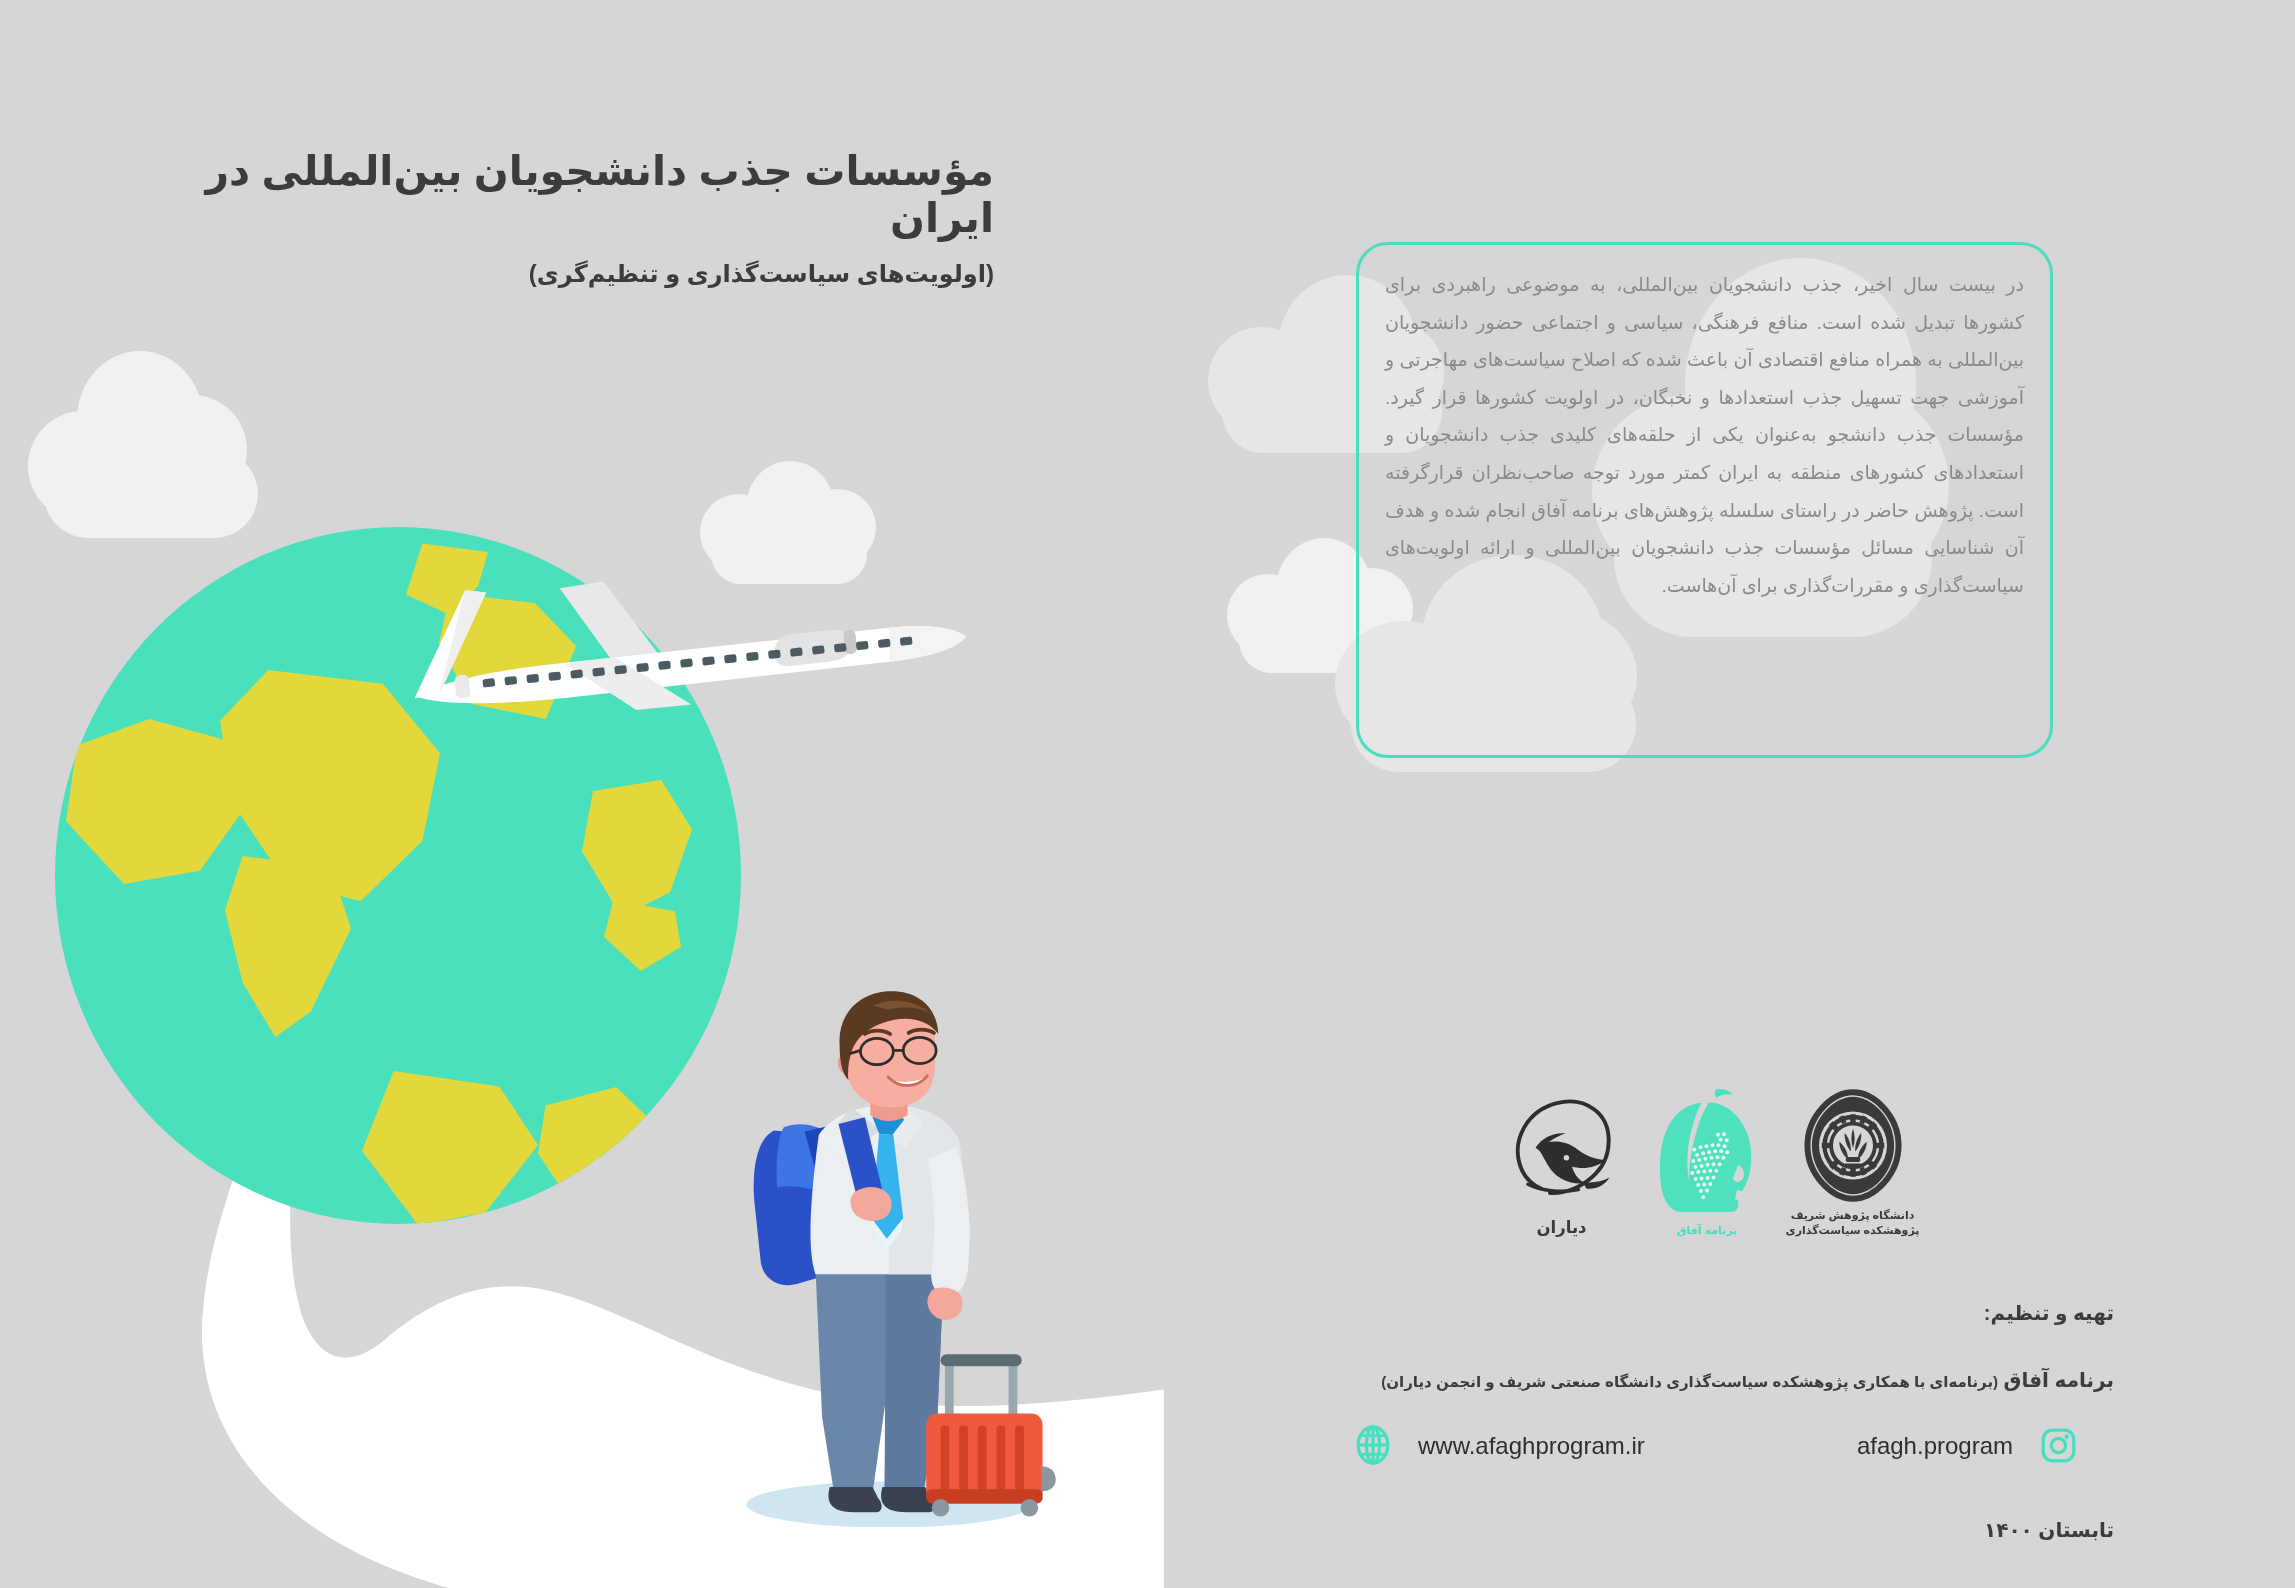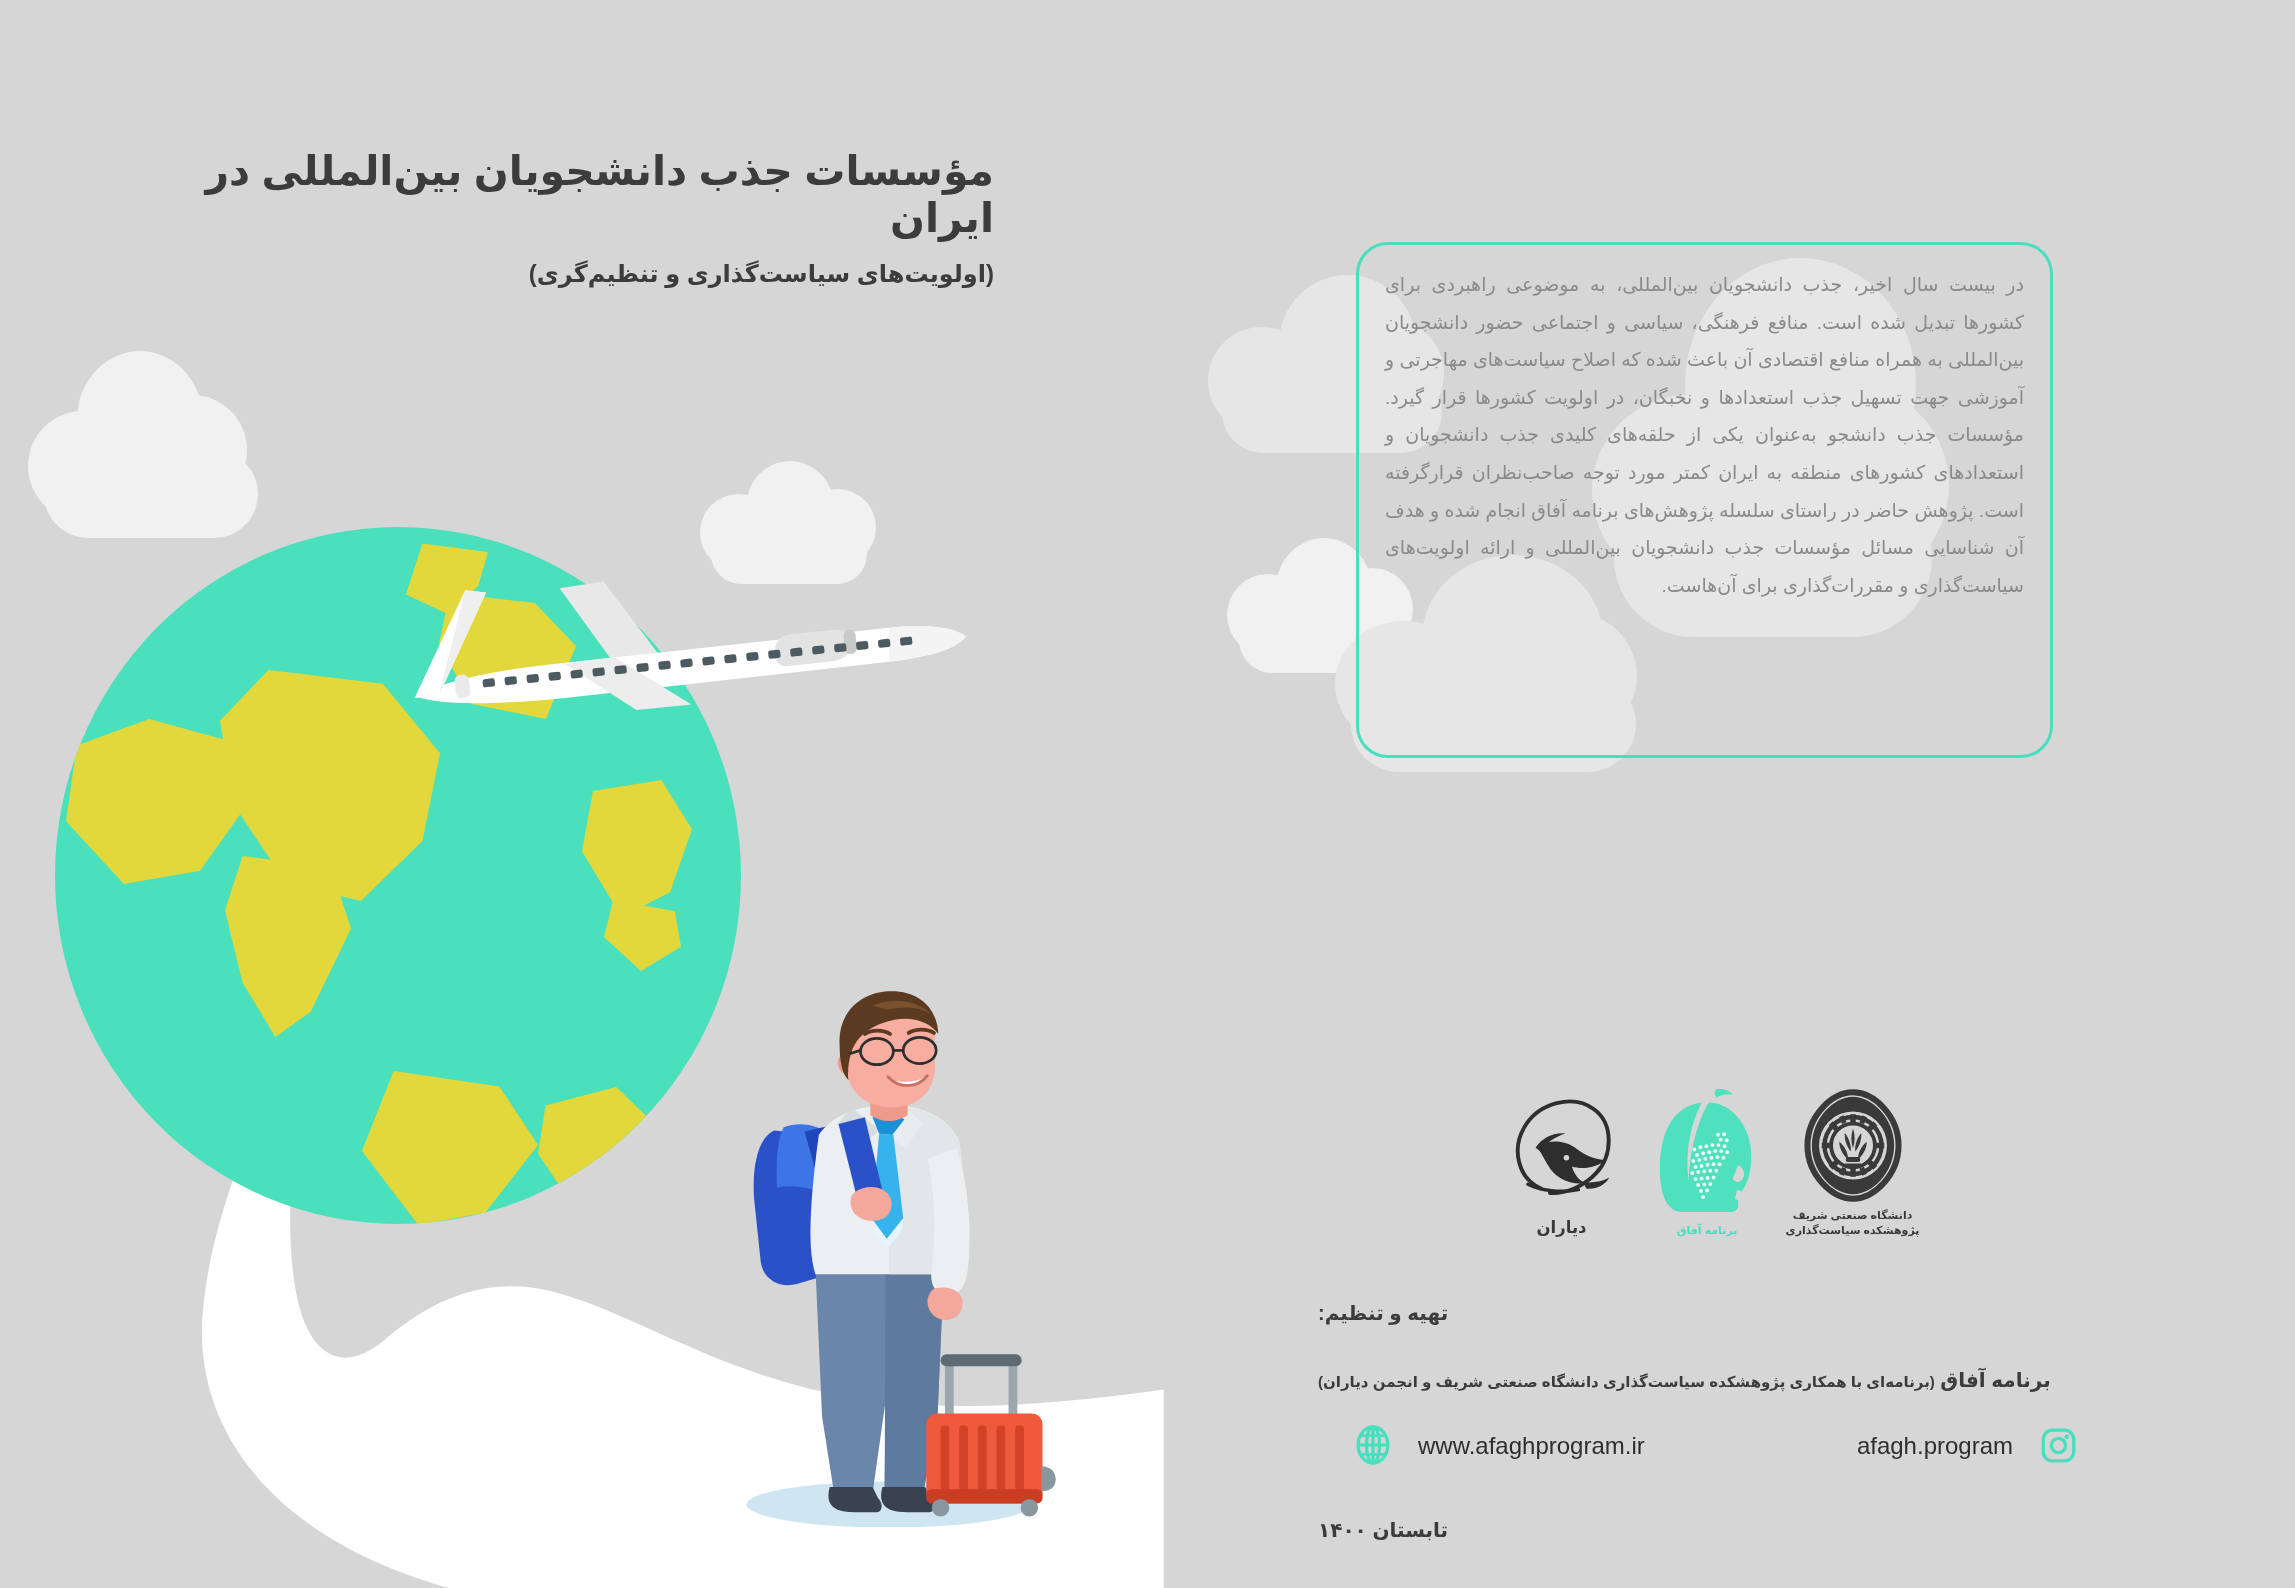--- a/index.html
+++ b/index.html
@@ -83,21 +83,21 @@
     width:428px;height:192px;
     display:flex;align-items:flex-end;justify-content:space-between;
   }
   .logo{display:flex;flex-direction:column;align-items:center;width:137px;}
   .logo-mark{height:132px;display:flex;align-items:flex-end;justify-content:center;}
   .logo-cap{margin-top:6.6px;text-align:center;line-height:1.35;direction:rtl;}
   .logo-cap .l{display:block;font-size:11px;font-weight:bold;color:#3A3A3A;white-space:nowrap;}
   .logo-cap.teal .l{color:#48DFBE;}
 
   
-  #footer{position:absolute;left:1318px;top:1301px;width:796px;text-align:left;direction:rtl;}
+  #footer{position:absolute;left:1318px;top:1301px;width:796px;text-align:right;direction:rtl;}
   #prepared-label{font-size:20px;font-weight:bold;color:#3C3C3C;margin:0;}
   #org-line{font-size:20px;font-weight:bold;color:#3C3C3C;margin:42px 0 0 0;line-height:1.3;}
   #org-line .paren{font-size:15px;}
   #contact-row{
     margin-top:32px;display:flex;align-items:center;justify-content:space-between;
     direction:ltr;padding:0 38px;
   }
   .contact{display:flex;align-items:center;gap:28px;}
   .contact .txt{font-size:24px;color:#2E2E2E;font-family:"Liberation Sans",sans-serif;}
   #season{font-size:20px;font-weight:bold;color:#3C3C3C;margin:51px 0 0 0;}
@@ -339,21 +339,21 @@
             <path d="M74,80 C82,90 86,102 85,114 C77,104 73,92 74,80 Z"></path>
             <path d="M104,80 C96,90 92,102 93,114 C101,104 105,92 104,80 Z"></path>
             <path d="M64,96 C74,104 80,116 80,128 C70,120 64,108 64,96 Z"></path>
             <path d="M114,96 C104,104 98,116 98,128 C108,120 114,108 114,96 Z"></path>
             <rect x="76" y="124" width="26" height="9" rx="3"></rect>
             <rect x="72" y="136" width="34" height="7" rx="3"></rect>
           </g>
         </svg>
       </div>
       <div class="logo-cap">
-        <span class="l">دانشگاه صنعتی شریف</span>
+        <span class="l">دانشگاه پژوهش شریف</span>
         <span class="l">پژوهشکده سیاست‌گذاری</span>
       </div>
     </div>
 
     <div class="logo">
       <div class="logo-mark">
         <svg width="104" height="129" viewBox="0 0 190 235" xmlns="http://www.w3.org/2000/svg">
 
           <path d="M98,26 C140,26 176,70 176,124 C176,158 166,182 152,198 L152,214 C152,222 146,226 138,226 L48,226 C26,226 12,200 10,168 C6,120 14,70 44,44 C60,30 78,26 98,26 Z" fill="#4FE0BE"></path>
 

